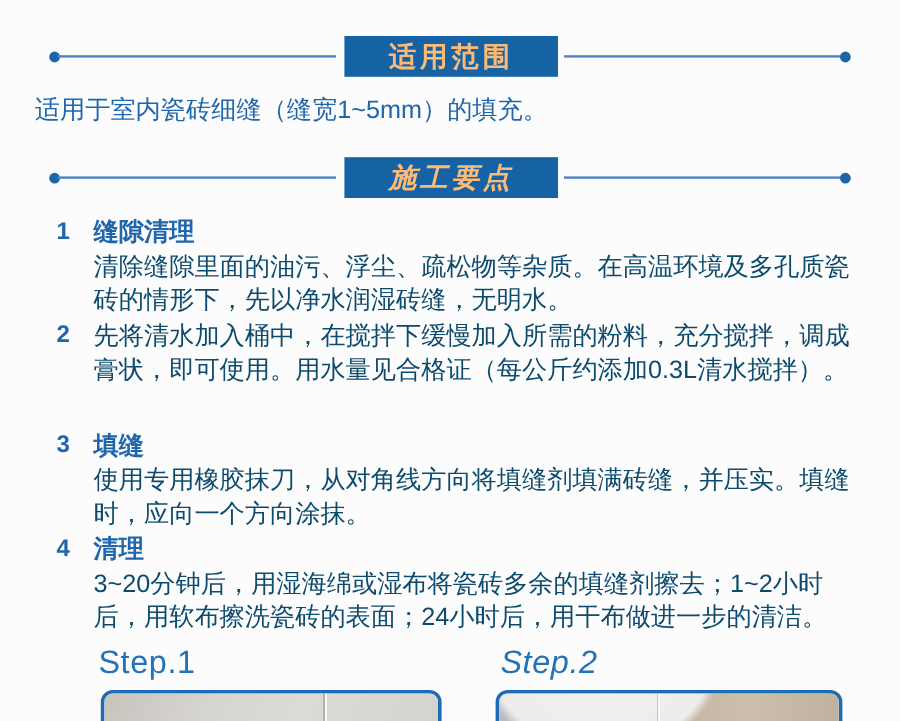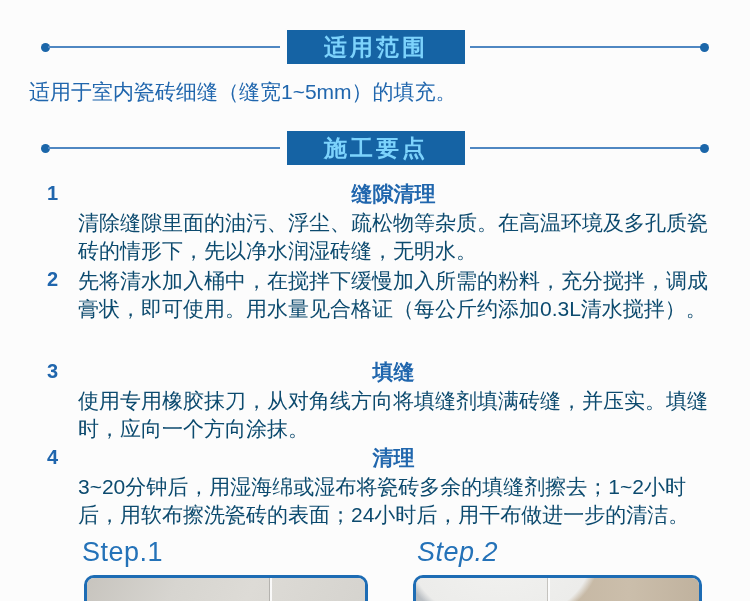--- a/index.html
+++ b/index.html
@@ -18,26 +18,26 @@
   }
   .banner .dot.left{left:41px;}
   .banner .dot.right{right:41px;}
   .banner .line{
     position:absolute;top:16px;height:2px;background:#4f87c2;
   }
   .banner .line.left{left:48px;width:232px;}
   .banner .line.right{right:48px;width:232px;}
   .banner .badge{
     position:absolute;left:287px;top:0;width:178px;height:34px;
-    background:#1563a4;color:#7dd3fc;
+    background:#1563a4;color:#fdba74;
     display:flex;align-items:center;justify-content:center;
     font-size:23px;font-weight:bold;letter-spacing:3px;
   }
   #banner-scope{top:30px;}
-  #banner-points{top:131px;}
+  #banner-points{top:131px;font-style:italic;}
 
   
   .intro{
     position:absolute;left:29px;top:78px;width:680px;
     color:#2066ad;font-size:21px;line-height:27px;
   }
 
   
   .item{position:absolute;left:47px;width:662px;}
   #item-1{top:181px;}
@@ -45,21 +45,20 @@
   #item-3{top:359px;}
   #item-4{top:445px;}
   .item .num{
     position:absolute;left:0;top:0;width:24px;
     color:#2066ad;font-size:20px;font-weight:bold;line-height:25px;
   }
   .item .content{margin-left:31px;}
   .item .heading{
     color:#2066ad;font-size:21px;font-weight:bold;line-height:25px;
     margin-bottom:3px;
-    text-align:center;
   }
   .item .body{
     color:#0c4a6e;font-size:21px;line-height:27.5px;width:631px;
     word-break:break-all;
   }
 
   
   .step-label{
     position:absolute;top:538px;
     color:#2472b8;font-size:27px;line-height:28px;letter-spacing:0.5px;

